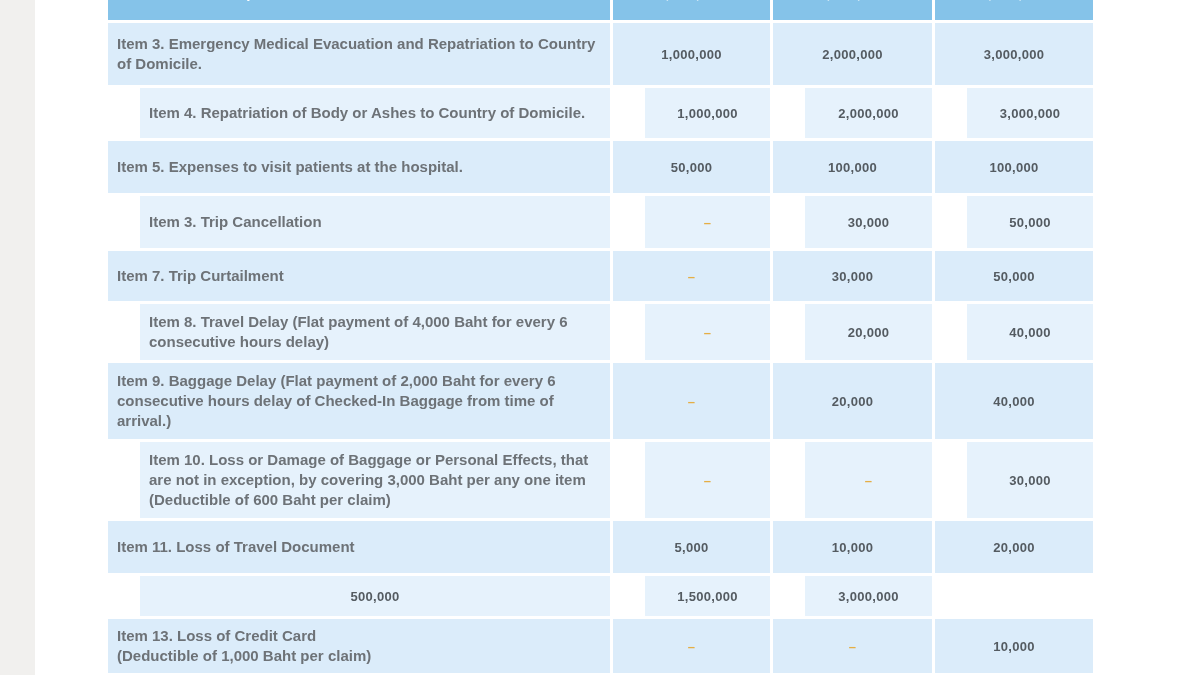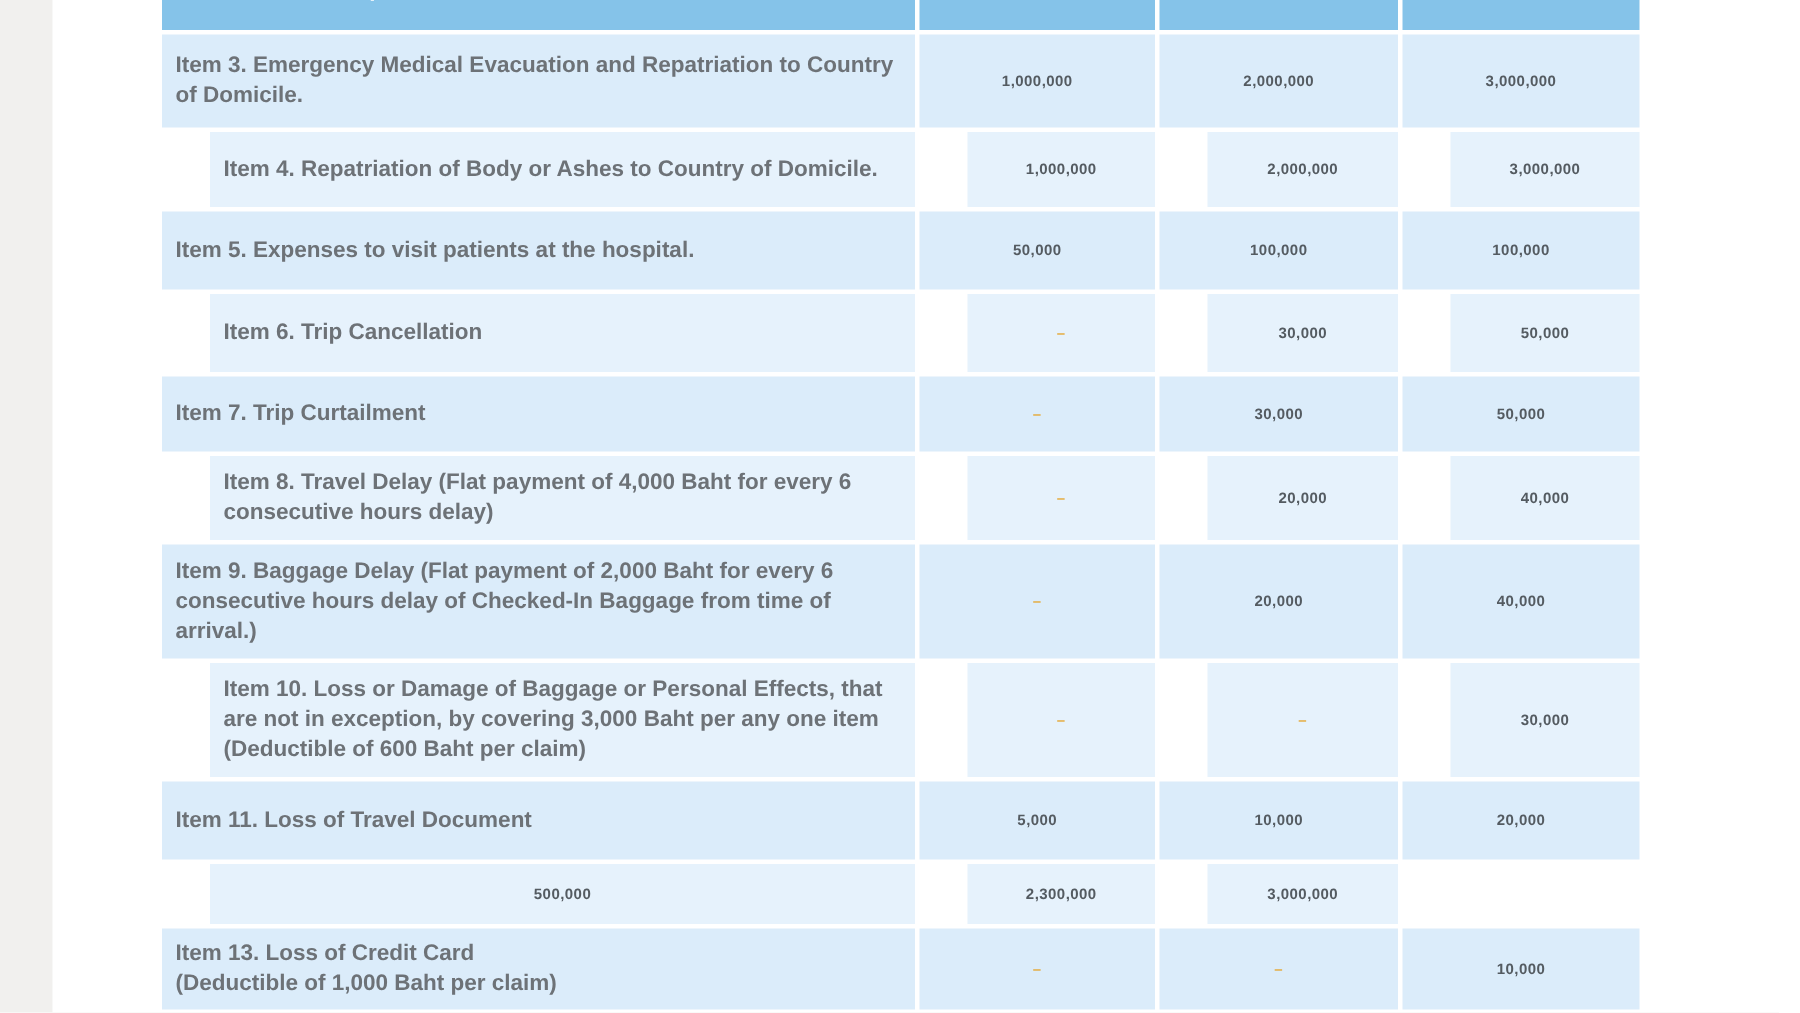--- a/index.html
+++ b/index.html
@@ -22,21 +22,21 @@
   .blue-head .cell{background:#85c3e9;color:#ffffff;min-height:48px;}
   .blue-head .label{font-size:15px;font-weight:700;padding:4px 12px 4px 9px;}
   .blue-head .val{justify-content:center;font-size:15px;font-weight:700;letter-spacing:.3px;}
   .benefit .cell{background:#dbecfa;}
   .benefit.alt .cell{background:#e6f2fc;margin-left:32px;}
   .benefit .label{
     font-size:15px;font-weight:700;color:#6d7277;line-height:1.35;
     padding:5px 14px 5px 9px;white-space:pre-line;
   }
   .benefit .val{
-    justify-content:center;font-size:10px;font-weight:700;color:#545b61;letter-spacing:.3px;
+    justify-content:center;font-size:13px;font-weight:700;color:#545b61;letter-spacing:.3px;
   }
   .benefit .val.dash{color:#e5ae45;}
   .benefit-rows .row:nth-child(1) .cell{min-height:52px;}
   .benefit-rows .row:nth-child(2) .cell{min-height:40px;}
   .benefit-rows .row:nth-child(3) .cell{min-height:42px;}
   .benefit-rows .row:nth-child(4) .cell{min-height:42px;}
   .benefit-rows .row:nth-child(5) .cell{min-height:40px;}
   .benefit-rows .row:nth-child(6) .cell{min-height:46px;}
   .benefit-rows .row:nth-child(7) .cell{min-height:66px;}
   .benefit-rows .row:nth-child(8) .cell{min-height:66px;}
@@ -70,21 +70,21 @@
     <div class="cell val">2,000,000</div>
     <div class="cell val">3,000,000</div>
   </div>
         <div class="row benefit">
     <div class="cell label">Item 5. Expenses to visit patients at the hospital.</div>
     <div class="cell val">50,000</div>
     <div class="cell val">100,000</div>
     <div class="cell val">100,000</div>
   </div>
         <div class="row benefit alt">
-    <div class="cell label">Item 6. Trip Cancellation</div>
+    <div class="cell label">Item 3. Trip Cancellation</div>
     <div class="cell val dash">–</div>
     <div class="cell val">30,000</div>
     <div class="cell val">50,000</div>
   </div>
         <div class="row benefit">
     <div class="cell label">Item 7. Trip Curtailment</div>
     <div class="cell val dash">–</div>
     <div class="cell val">30,000</div>
     <div class="cell val">50,000</div>
   </div>
@@ -107,21 +107,21 @@
     <div class="cell val">30,000</div>
   </div>
         <div class="row benefit">
     <div class="cell label">Item 11. Loss of Travel Document</div>
     <div class="cell val">5,000</div>
     <div class="cell val">10,000</div>
     <div class="cell val">20,000</div>
   </div>
         <div class="row benefit alt">
     <div class="cell val">500,000</div>
-    <div class="cell val">2,300,000</div>
+    <div class="cell val">1,500,000</div>
     <div class="cell val">3,000,000</div>
   </div>
         <div class="row benefit">
     <div class="cell label">Item 13. Loss of Credit Card
 (Deductible of 1,000 Baht per claim)</div>
     <div class="cell val dash">–</div>
     <div class="cell val dash">–</div>
     <div class="cell val">10,000</div>
   </div>
       </div>

